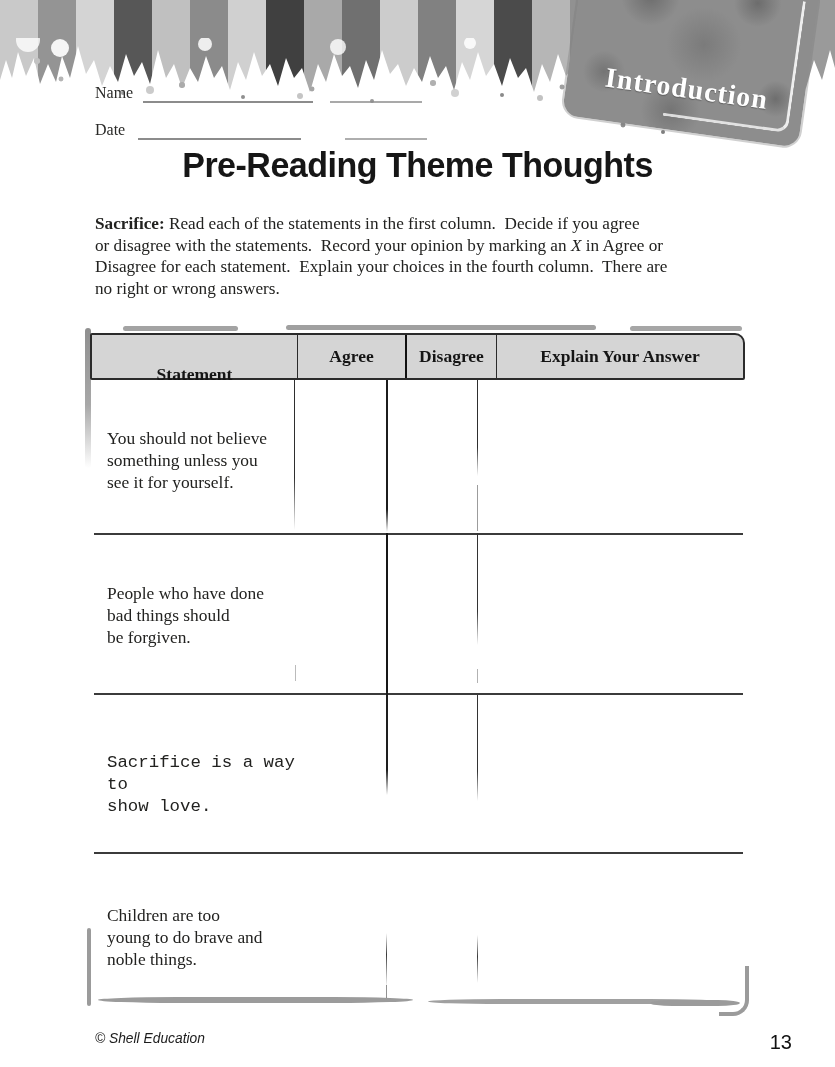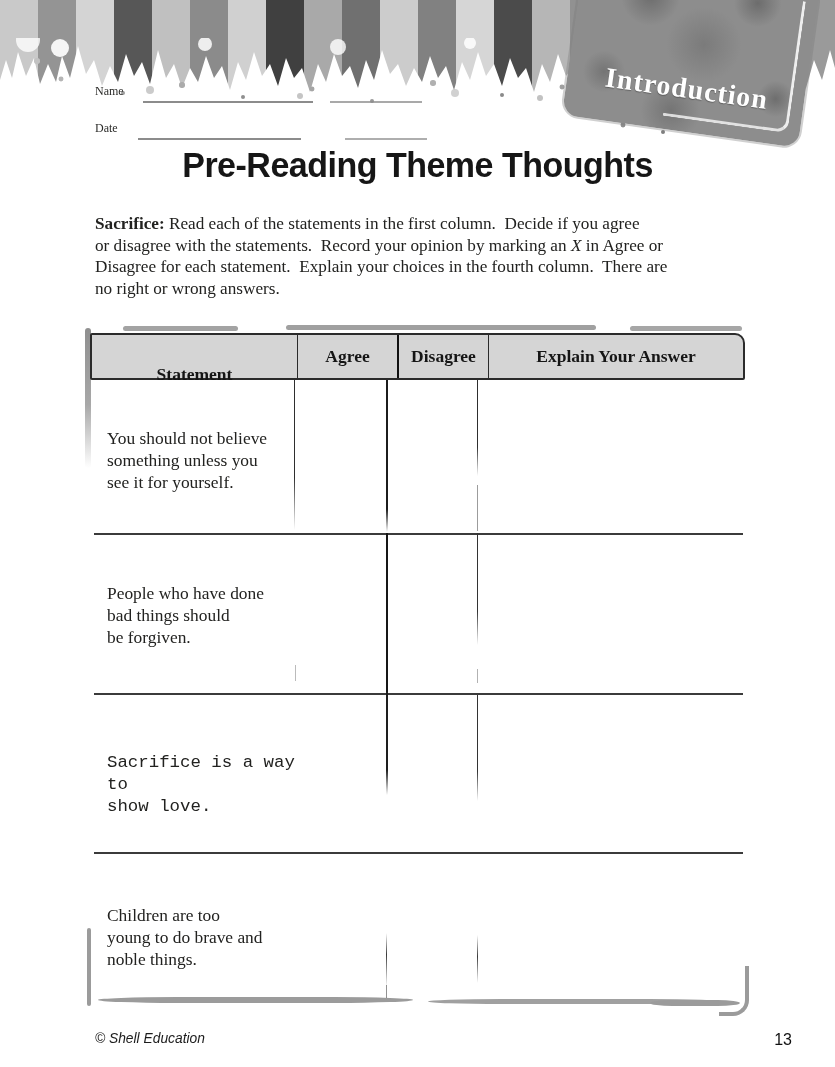--- a/index.html
+++ b/index.html
@@ -43,59 +43,59 @@
       radial-gradient(circle 40px at 45% 88%, rgba(92,92,92,.5), rgba(92,92,92,0) 75%);
   }
   .tab-inner-border{position:absolute;left:42%;right:12px;top:16px;bottom:13px;
     border-right:3px solid rgba(255,255,255,.85);
     border-bottom:3px solid rgba(255,255,255,.75);
     border-radius:0 0 12px 0;}
   .tab-label{position:absolute;left:38px;bottom:27px;
     font-family:"Liberation Serif",serif;font-weight:bold;font-size:28px;
     color:#ffffff;letter-spacing:1px;text-shadow:0 1px 1px rgba(0,0,0,.3);}
   
-  .field-label{position:absolute;font-size:12px;color:#2a2a28;text-align:center;}
+  .field-label{position:absolute;font-size:16px;color:#2a2a28;text-align:center;}
   .field-line{position:absolute;height:2px;background:#8c8c8c;}
   
   .title{position:absolute;left:0;top:146px;width:835px;text-align:center;
     font-family:"Liberation Sans",sans-serif;font-weight:bold;font-size:34px;
     letter-spacing:-0.5px;color:#161616;transform:scaleY(1.04);}
   
   .directions{position:absolute;left:95px;top:213px;width:658px;
     font-size:17.2px;line-height:21.5px;white-space:pre-wrap;color:#222220;}
   .dir-label{font-weight:bold;}
   .dir-x{font-style:italic;}
   
   .tbl{position:absolute;left:90px;top:333px;width:655px;height:679px;}
   .thead{position:absolute;left:0;top:0;width:655px;height:47px;
     background:#d5d5d5;border:2px solid #2b2b2b;box-sizing:border-box;
     border-radius:2px 10px 2px 2px;display:flex;align-items:center;
     font-weight:bold;font-size:17.5px;color:#151515;}
   .th{text-align:center;box-sizing:border-box;height:100%;display:flex;
     align-items:center;justify-content:center;}
   .th1{width:205px;margin-top:36px;}
-  .th2{width:100px;border-left:1.4px solid #2b2b2b;}
+  .th2{width:108px;border-left:1.4px solid #2b2b2b;}
   .th3{width:91px;border-left:2.6px solid #111;}
   .th4{flex:1;border-left:1.4px solid #2b2b2b;}
   .hline{position:absolute;left:4px;width:649px;height:1.6px;background:#3b3b3b;}
   .vl{position:absolute;}
   .stmt{position:absolute;left:17px;width:188px;font-size:17.4px;line-height:21.8px;
     white-space:pre-line;color:#222220;}
   .blank-cell{position:absolute;}
   
   .sk{position:absolute;background:#9b9b9b;border-radius:3px;}
   .sk-corner{position:absolute;right:-4px;bottom:-4px;width:26px;height:46px;
     border-right:4px solid #9b9b9b;border-bottom:4px solid #9b9b9b;
     border-bottom-right-radius:16px;background:transparent;}
   
   .footer{position:absolute;left:95px;top:1031px;width:697px;display:flex;
     align-items:flex-start;font-family:"Liberation Sans",sans-serif;
     font-style:italic;font-size:13.8px;color:#1c1c1c;}
   .footer .spacer{flex:1;}
-  .page-num{font-style:normal;font-size:16px;margin-left:26px;color:#111;}
+  .page-num{font-style:normal;font-size:20px;margin-left:26px;color:#111;}
 </style>
 </head>
 <body>
 
 <div id="canvas">
 
   <div class="banner">
     <div class="stripes"></div>
     <svg class="grunge-svg" viewBox="0 0 835 80" preserveAspectRatio="none">
       <path fill="#ffffff" d="M0,42 L6,22 L12,40 L18,14 L26,38 L34,20 L40,46 L48,26 L56,44 L62,18 L70,40 L78,8 L86,36 L94,22 L102,48 L110,28 L118,44 L126,16 L134,38 L142,24 L150,46 L158,12 L166,40 L174,26 L182,50 L190,30 L198,44 L206,18 L214,40 L222,28 L230,52 L238,24 L246,42 L254,14 L262,38 L270,26 L278,48 L286,20 L294,40 L302,30 L310,54 L318,26 L326,44 L334,16 L342,38 L350,28 L358,50 L366,22 L374,42 L382,12 L390,36 L398,26 L406,48 L414,30 L422,44 L430,18 L438,40 L446,28 L454,52 L462,24 L470,42 L478,14 L486,38 L494,26 L502,48 L510,20 L518,40 L526,30 L534,54 L542,26 L550,44 L558,16 L566,38 L574,28 L582,50 L590,22 L598,42 L606,12 L614,36 L622,26 L630,48 L638,30 L646,44 L654,18 L662,40 L670,28 L678,52 L686,24 L694,42 L702,14 L710,38 L718,26 L726,48 L734,20 L742,40 L750,30 L758,54 L766,26 L774,44 L782,16 L790,38 L798,28 L806,50 L814,22 L822,42 L830,12 L835,30 L835,80 L0,80 Z"></path>

